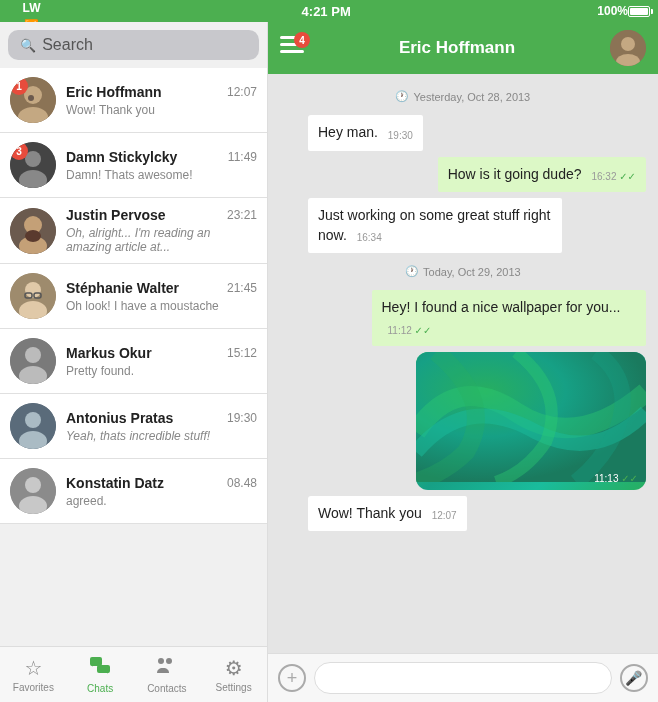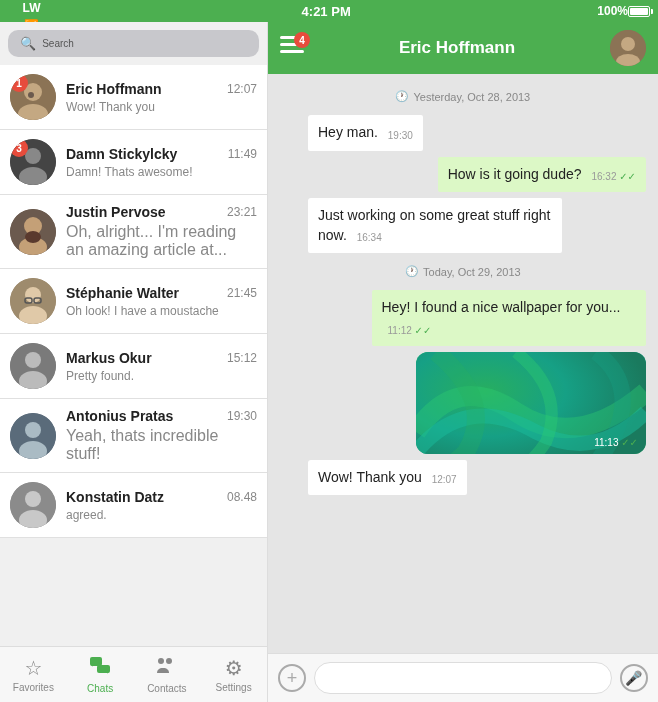--- a/index.html
+++ b/index.html
@@ -123,21 +123,21 @@
     .chat-info { flex: 1; margin-left: 10px; min-width: 0; }
     .chat-name-row {
       display: flex;
       justify-content: space-between;
       align-items: center;
       margin-bottom: 3px;
     }
     .chat-name { font-size: 14px; font-weight: 600; color: #222; }
     .chat-time { font-size: 12px; color: #888; }
     .chat-preview { font-size: 12px; color: #888; overflow: hidden; text-overflow: ellipsis; white-space: nowrap; }
-    .chat-preview-wrap { font-size: 16px; color: #888; }
+    .chat-preview-wrap { font-size: 12px; color: #888; font-style: italic; }
 
     
     .right-panel {
       flex: 1;
       background: #e5e5e5;
       display: flex;
       flex-direction: column;
     }
 
     .chat-header {
@@ -213,21 +213,21 @@
       color: #999;
       margin-left: 6px;
       white-space: nowrap;
       vertical-align: bottom;
       display: inline;
     }
     .checkmarks { color: #4CAF50; font-size: 10px; }
 
     .image-bubble {
       width: 230px;
-      height: 102px;
+      height: 138px;
       border-radius: 12px;
       overflow: hidden;
       position: relative;
     }
     .image-bubble-inner {
       width: 100%;
       height: 100%;
       background: linear-gradient(135deg, #2ecc71 0%, #16a085 40%, #1abc9c 70%, #27ae60 100%);
       position: relative;
     }
@@ -323,21 +323,21 @@
     </div>
   </div>
 </div>
 
 <div class="main-content">
 
   <div class="left-panel">
 
     <div class="search-bar">
       <span class="search-bar-icon">🔍</span>
-      <span style="font-size:10px;color:#555;">Search</span>
+      <span style="font-size:16px;color:#555;">Search</span>
     </div>
 
     <div class="chat-list">
 
       <div class="chat-item">
         <div class="avatar avatar-1">
           <svg viewBox="0 0 46 46" width="46" height="46">
             <circle cx="23" cy="23" r="23" fill="#8B7355"></circle>
             <circle cx="23" cy="18" r="9" fill="#c4a882"></circle>
             <ellipse cx="23" cy="40" rx="15" ry="10" fill="#c4a882"></ellipse>

